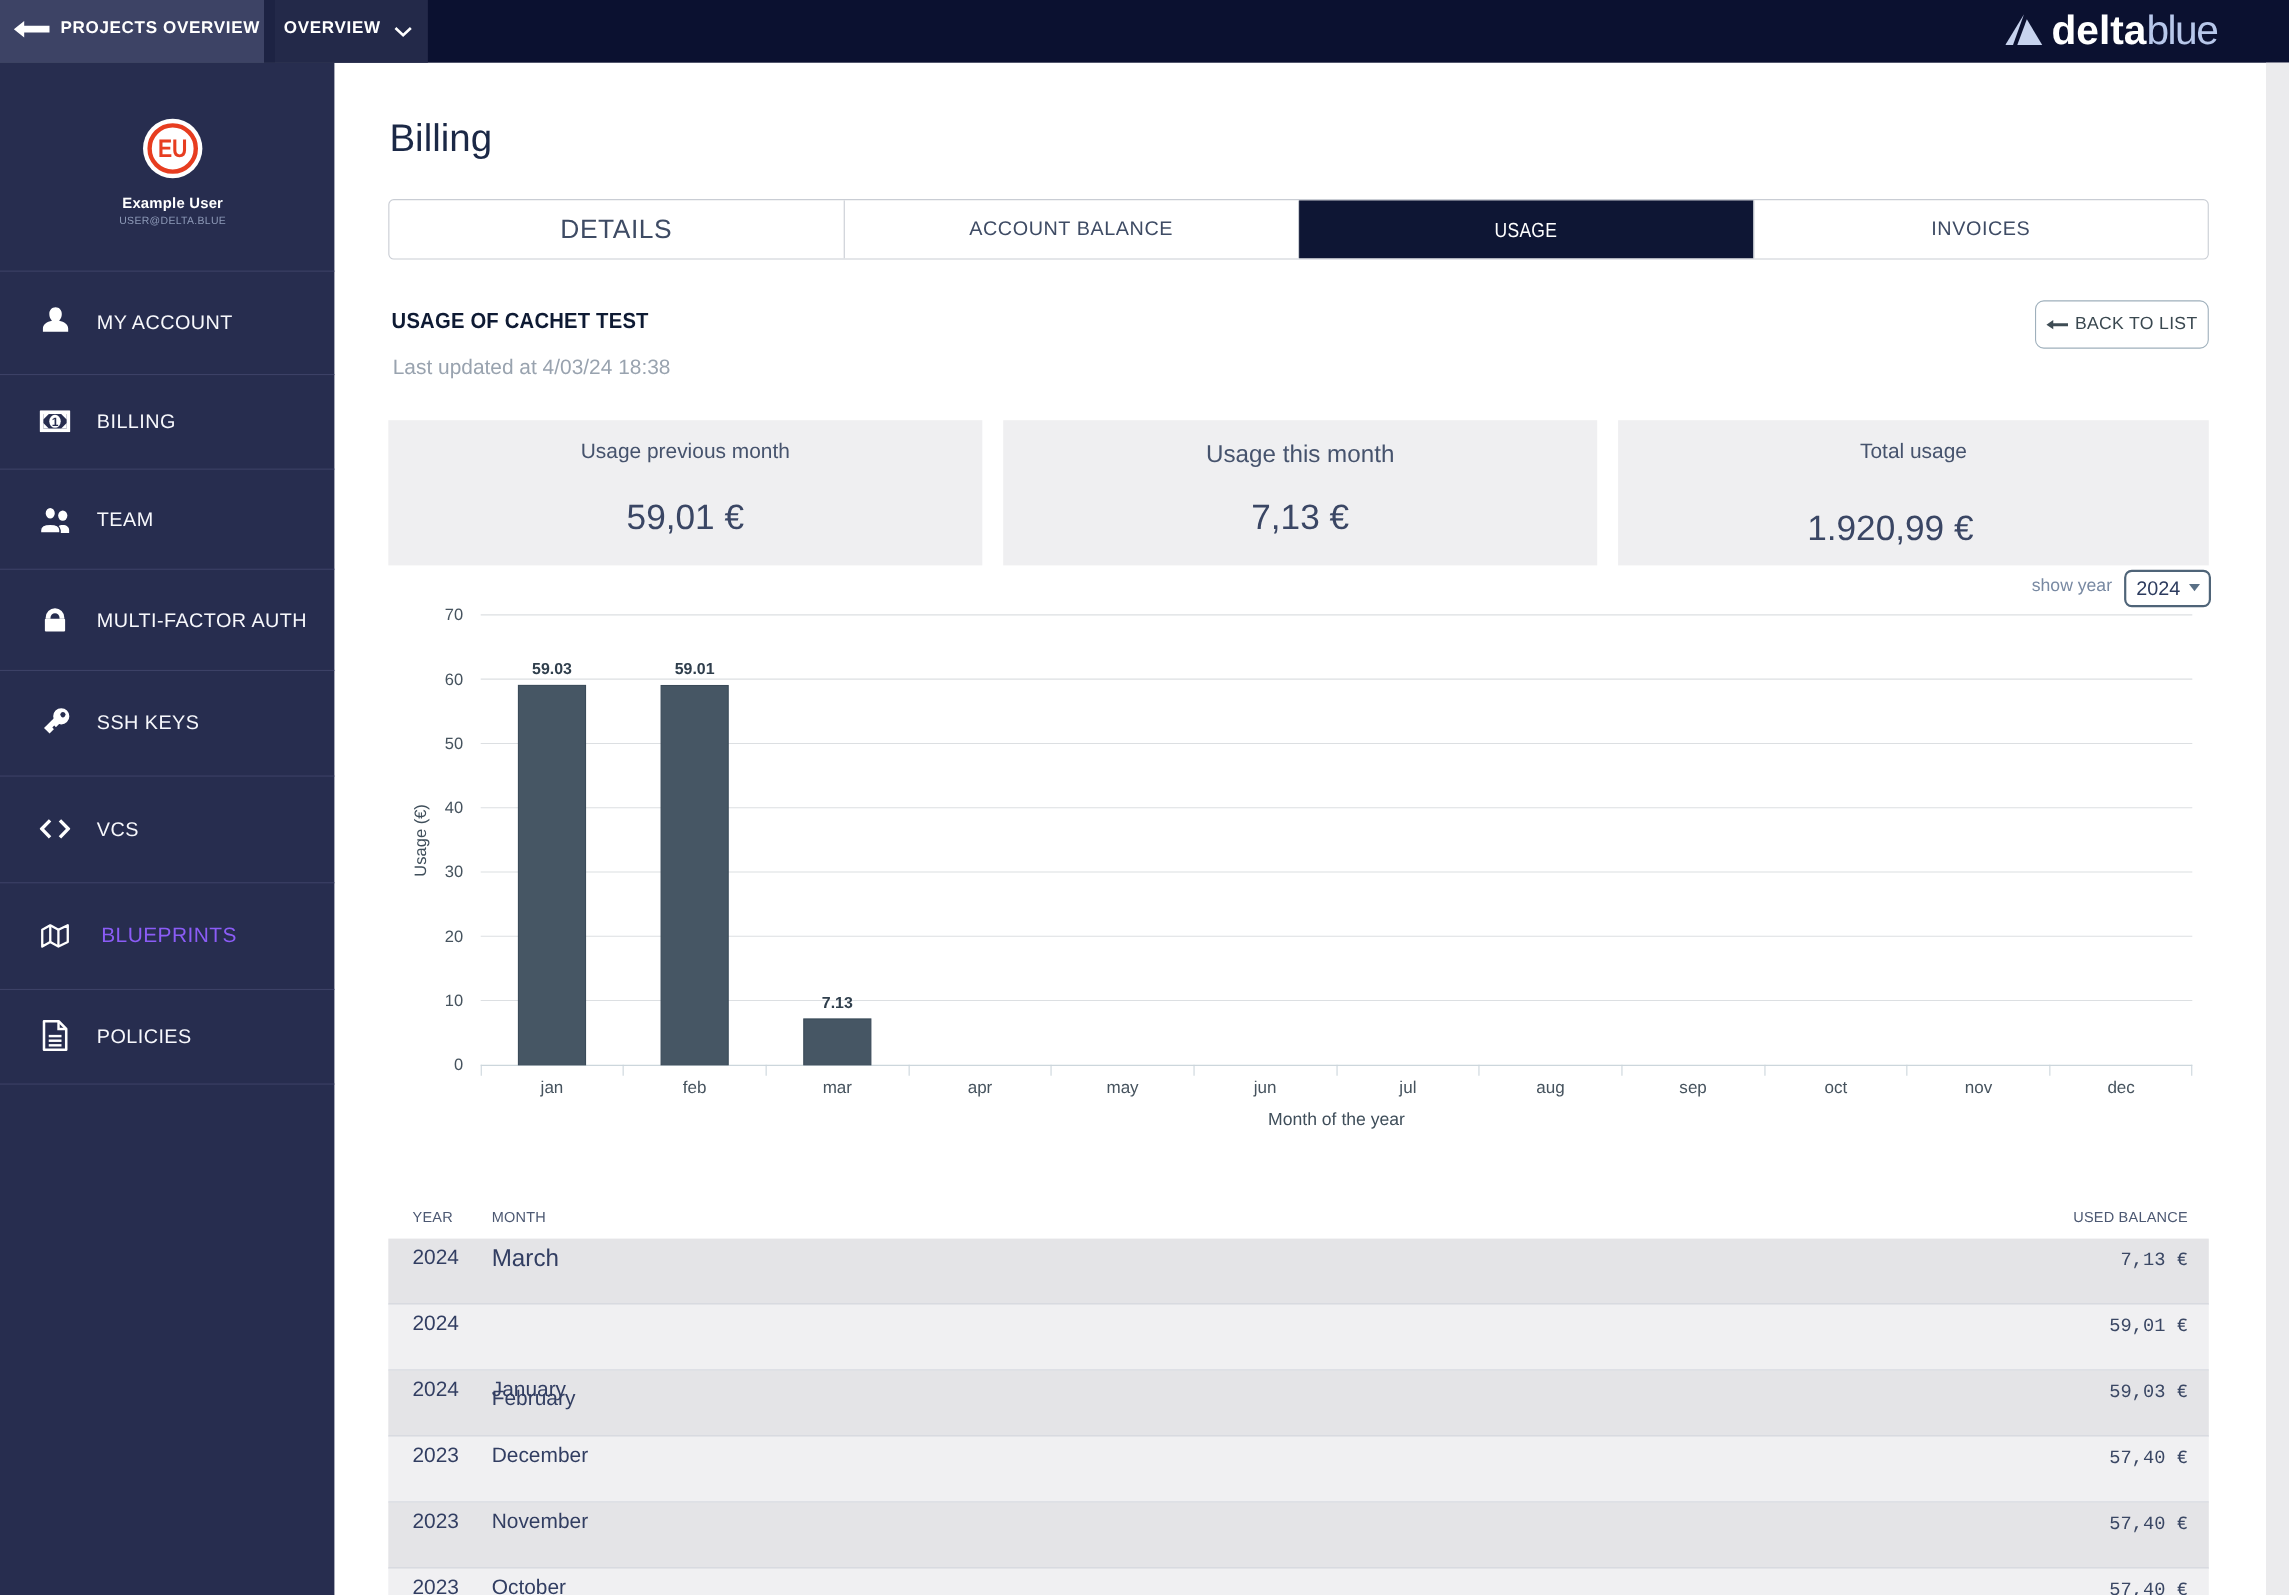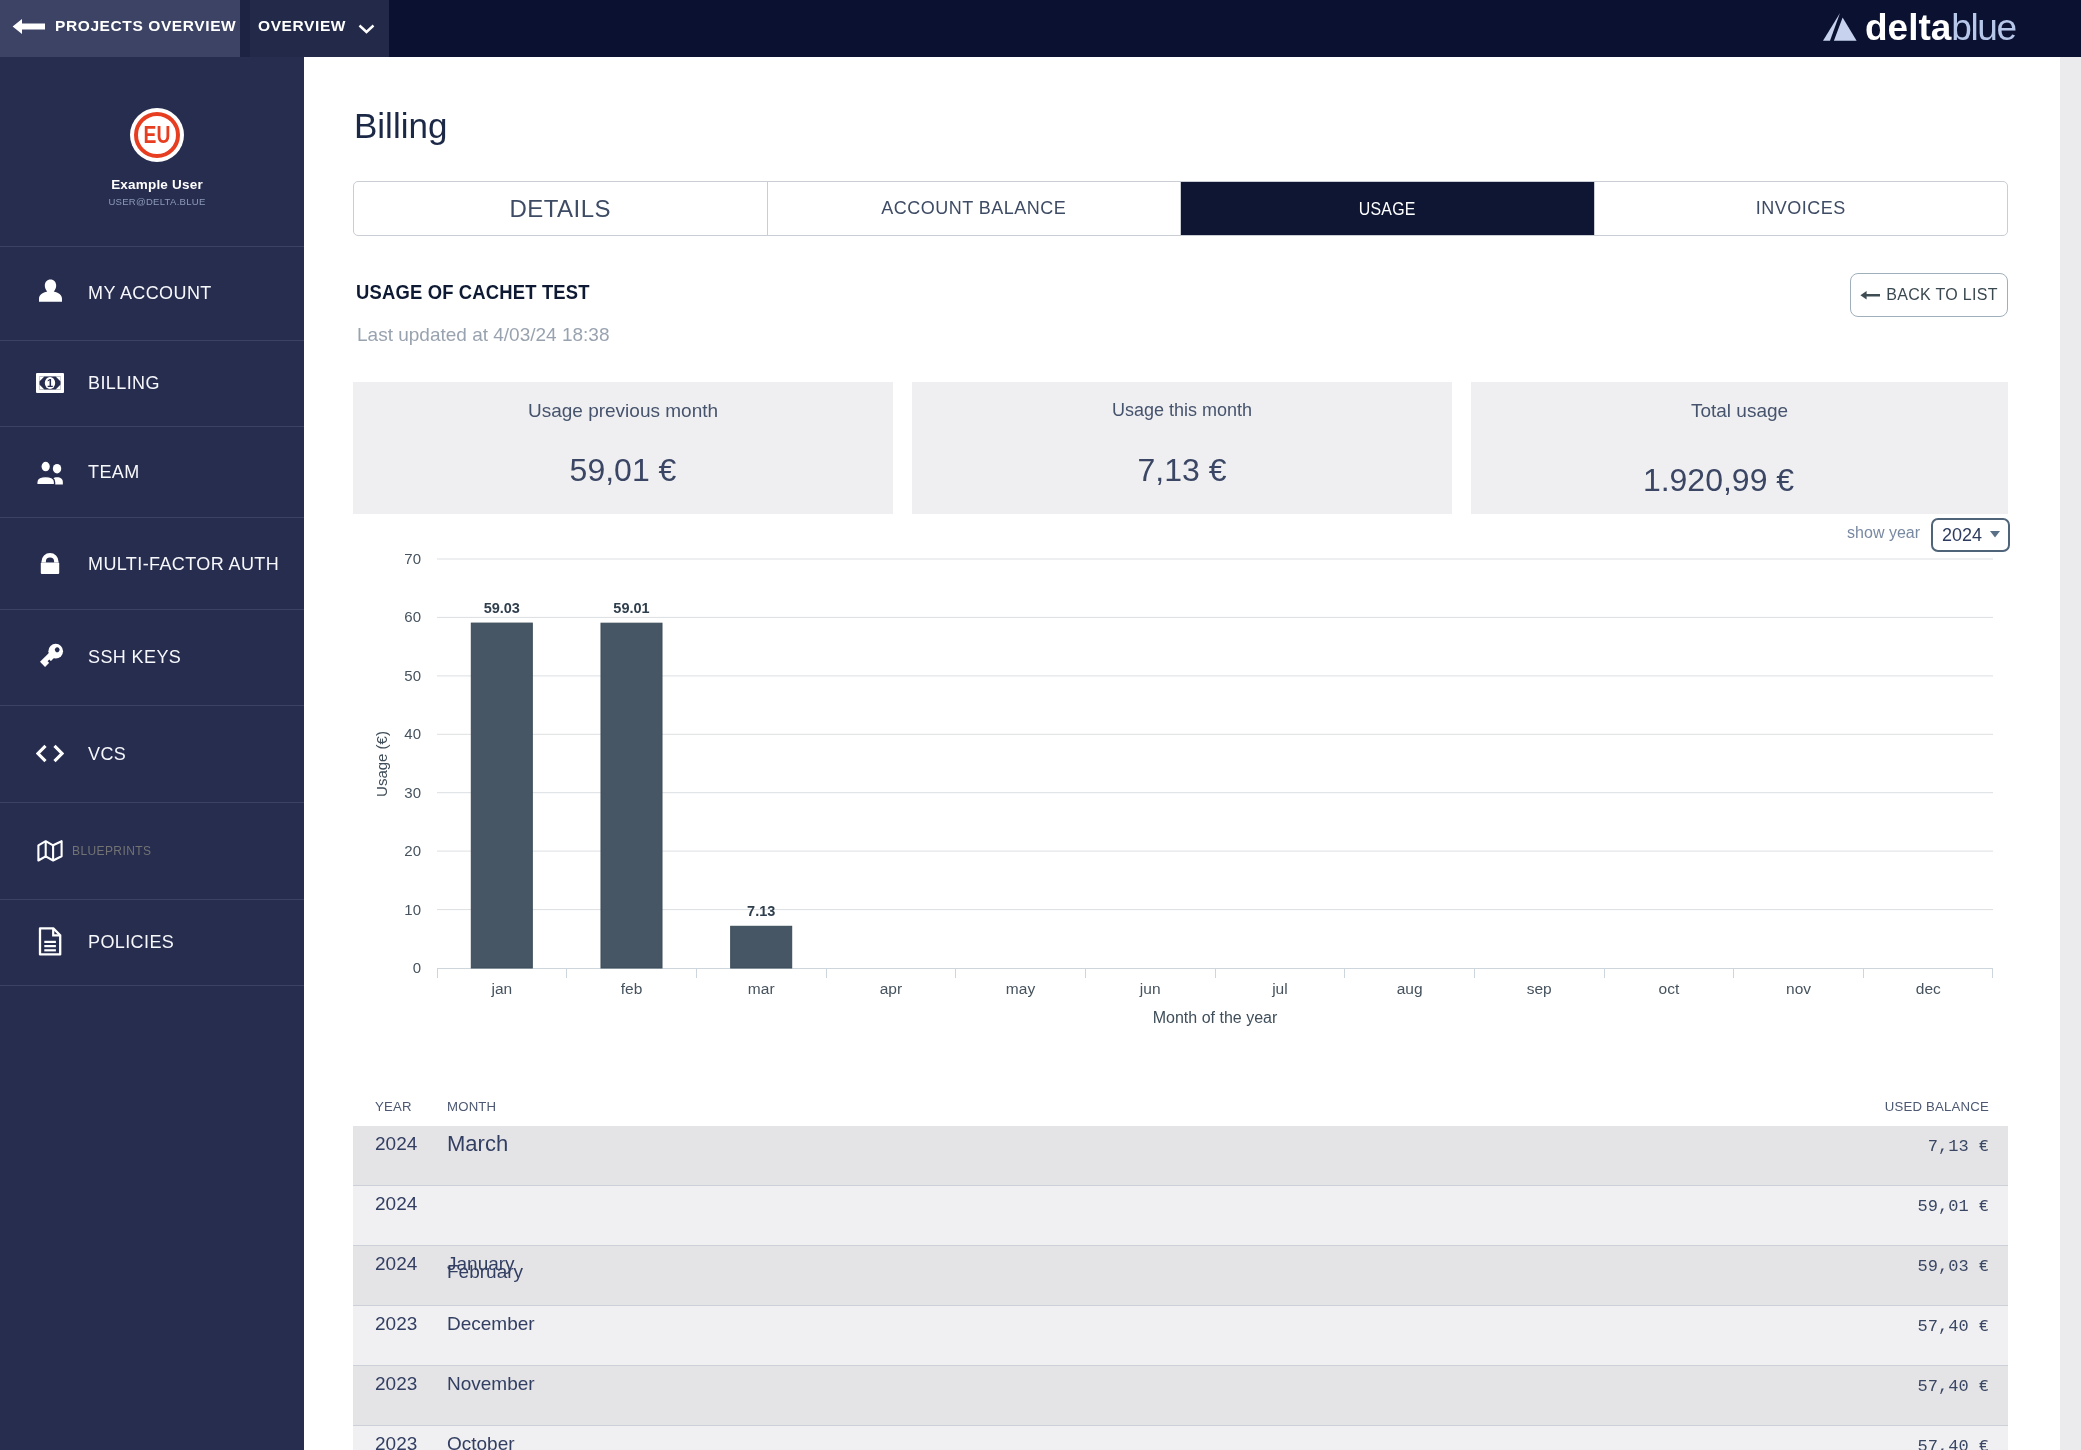--- a/index.html
+++ b/index.html
@@ -67,21 +67,21 @@
 <svg class="abs" style="left:36px;top:744px" width="28" height="19" viewBox="0 0 28 19">
       <polyline points="9.5,1.8 2,9.5 9.5,17.2" fill="none" stroke="#fff" stroke-width="3.1"></polyline>
       <polyline points="18.5,1.8 26,9.5 18.5,17.2" fill="none" stroke="#fff" stroke-width="3.1"></polyline>
     </svg>
 <div class="abs" style="left:88px;top:742.5px;color:#f7f8fc;font-size:18px;letter-spacing:0.4px;line-height:22px">VCS</div>
 <svg class="abs" style="left:37px;top:839px" width="26" height="24" viewBox="0 0 26 24">
       <path d="M1.4,21.5 V6.3 L8.7,2.2 L16.1,6.3 L24.6,2.2 V17.3 L16.1,21.5 L8.7,17.3 Z" fill="none" stroke="#fff" stroke-width="2.1" stroke-linejoin="round"></path>
       <line x1="8.7" y1="2.2" x2="8.7" y2="17.3" stroke="#fff" stroke-width="2.1"></line>
       <line x1="16.1" y1="6.3" x2="16.1" y2="21.5" stroke="#fff" stroke-width="2.1"></line>
     </svg>
-<div class="abs" style="left:72px;top:839.5px;color:#737373;font-size:12px;letter-spacing:0.4px;line-height:22px">BLUEPRINTS</div>
+<div class="abs" style="left:92px;top:839.5px;color:#8b5cf6;font-size:19px;letter-spacing:0.4px;line-height:22px">BLUEPRINTS</div>
 <svg class="abs" style="left:37.5px;top:926.5px" width="24" height="29" viewBox="0 0 24 29">
       <path d="M2,1.4 H15.3 L22.2,8.3 V27.4 H2 Z" fill="none" stroke="#fff" stroke-width="2.3" stroke-linejoin="round"></path>
       <path d="M15.2,1.6 V8.4 H22.1" fill="none" stroke="#fff" stroke-width="2.2"></path>
       <g fill="#fff">
         <rect x="6.3" y="13.8" width="11.6" height="2.2"></rect>
         <rect x="6.3" y="18" width="11.6" height="2.2"></rect>
         <rect x="6.3" y="22.2" width="11.6" height="2.2"></rect>
       </g>
     </svg>
 <div class="abs" style="left:88px;top:931px;color:#f7f8fc;font-size:18px;letter-spacing:0.4px;line-height:22px">POLICIES</div>
@@ -127,21 +127,21 @@
 <svg width="20" height="10" viewBox="0 0 20 10" style="margin-right:6px">
         <path d="M0.4,5.2 L6.6,1 L6.6,3.9 L20,3.9 L20,6.5 L6.6,6.5 L6.6,9.4 Z" fill="#3e4c54"></path>
       </svg>
 <span style="font-size:16px;color:#3a4850;letter-spacing:0.3px">BACK TO LIST</span>
 </div>
 
 <div class="abs" style="left:353px;top:382px;width:540px;height:132px;background:#efeff1"></div>
 <div class="abs" style="left:912px;top:382px;width:540px;height:132px;background:#efeff1"></div>
 <div class="abs" style="left:1471px;top:382px;width:537px;height:132px;background:#efeff1"></div>
 <div class="abs" style="left:353px;top:400px;width:540px;text-align:center;font-size:19px;color:#46536d">Usage previous month</div>
-<div class="abs" style="left:912px;top:400px;width:540px;text-align:center;font-size:18px;color:#46536d">Usage this month</div>
+<div class="abs" style="left:912px;top:400px;width:540px;text-align:center;font-size:22px;color:#46536d">Usage this month</div>
 <div class="abs" style="left:1471px;top:400px;width:537px;text-align:center;font-size:19px;color:#46536d">Total usage</div>
 <div class="abs" style="left:353px;top:454px;width:540px;text-align:center;font-size:32px;line-height:32px;color:#3a4664">59,01&nbsp;€</div>
 <div class="abs" style="left:912px;top:454px;width:540px;text-align:center;font-size:32px;line-height:32px;color:#3a4664">7,13&nbsp;€</div>
 <div class="abs" style="left:1471px;top:464px;width:495px;text-align:center;font-size:32px;line-height:32px;color:#3a4664">1.920,99&nbsp;€</div>
 
 <div class="abs" style="right:161px;top:524px;font-size:16px;color:#7889a2">show year</div>
 <div class="abs" style="left:1931px;top:518px;width:79px;height:34px;box-sizing:border-box;border:2px solid #4f6478;border-radius:7px"></div>
 <div class="abs" style="left:1942px;top:525px;font-size:18px;line-height:20px;color:#2c3b5e">2024</div>
 <svg class="abs" style="left:1990px;top:531px" width="10" height="7" viewBox="0 0 10 7">
       <polygon points="0,0 10,0 5,6.5" fill="#5a7086"></polygon>

